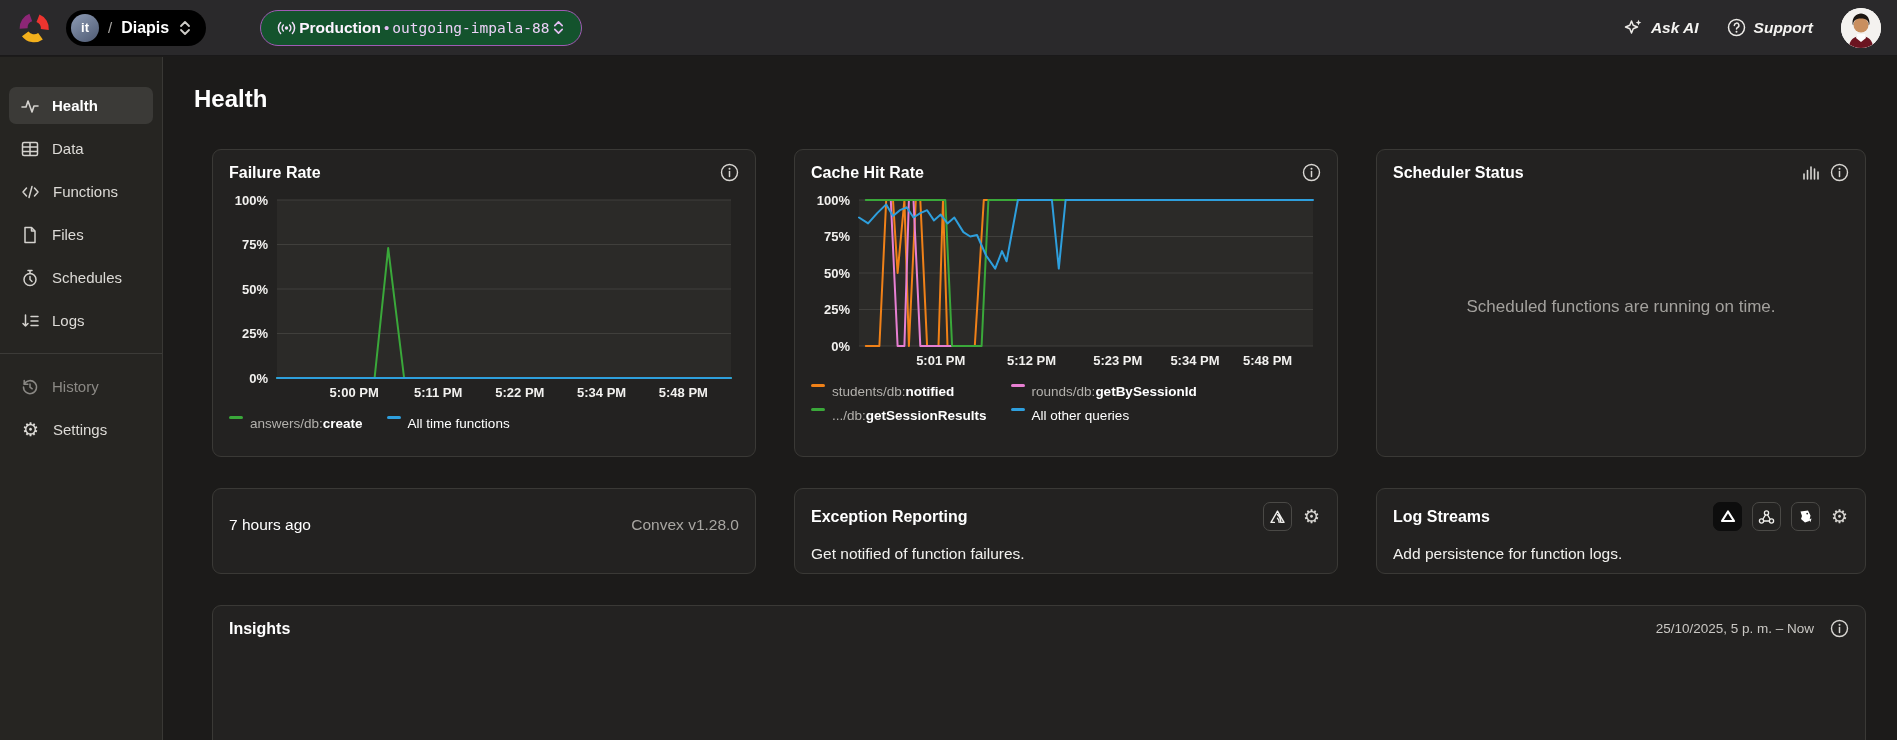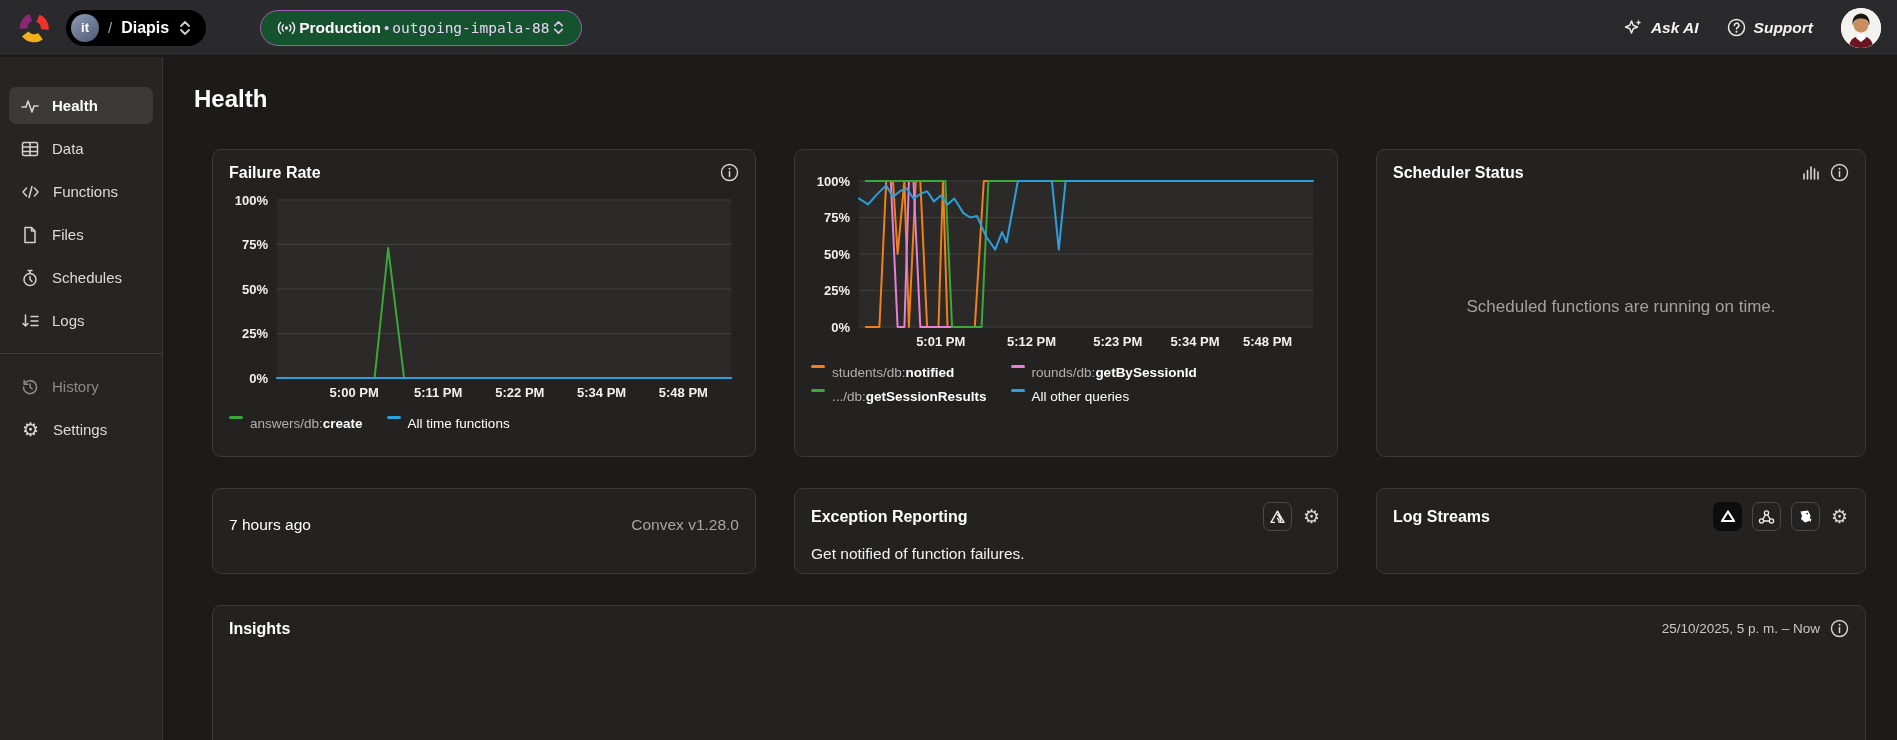--- a/index.html
+++ b/index.html
@@ -61,21 +61,21 @@
   .scheduler-body { position:absolute; left:0; right:0; top:50%; transform:translateY(-52%); text-align:center; }
   .scheduler-status { font-size:40px; font-weight:700; color:#fff; letter-spacing:.2px; }
   .scheduler-desc { margin-top:10px; font-size:17px; color:#a3a19d; }
 
   
   .row-card-body { display:flex; align-items:center; justify-content:space-between; margin-top:14px; font-size:15.5px; }
   .deployed-time { color:#fff; }
   .deployed-version { color:#a8a6a2; }
   .card-desc { margin-top:14px; font-size:15.5px; color:#f2f1ee; }
 
-  .insights-head-right { margin-left:auto; display:flex; align-items:center; gap:10px; }
+  .insights-head-right { margin-left:auto; display:flex; align-items:center; gap:16px; }
   .insights-range { font-size:13.5px; color:#c9c7c3; }
 </style>
 </head>
 <body>
 
 <div class="app">
 
   <div class="topbar">
     <svg class="logo" viewBox="0 0 36 36">
       <path d="M22 8.2 A11 11 0 0 1 28.8 19.5" fill="none" stroke="#ee342f" stroke-width="8"></path>
@@ -236,20 +236,32 @@
               <span class="legend-name">create</span>
             </div>
             <div class="legend-item">
               <span class="legend-dash" style="background: rgb(46, 159, 221);"></span>
               <span class="legend-name plain">All time functions</span>
             </div>
           </div>
       </div>
 
       <div class="card">
+        <div class="card-head">
+          <span class="card-title">Cache Hit Rate</span>
+          <span class="head-icons">
+            <span class="icon-btn">
+              <svg width="19" height="19" viewBox="0 0 19 19">
+                  <circle cx="9.5" cy="9.5" r="8" fill="none" stroke="currentColor" stroke-width="1.4"></circle>
+                  <circle cx="9.5" cy="5.8" r="1" fill="currentColor"></circle>
+                  <path d="M9.5 8.4v5" stroke="currentColor" stroke-width="1.5" stroke-linecap="round"></path>
+                </svg>
+            </span>
+          </span>
+        </div>
         <div class="chart" style="height:178px"><svg width="510" height="178" viewBox="0 0 510 178">
               <rect x="48" y="8" width="454" height="146" fill="#2b2a28"></rect>
               <line x1="48" x2="502" y1="154" y2="154" stroke="#403f3c" stroke-width="1"></line>
               <text x="39" y="158.5" text-anchor="end" fill="#f2f1ef" font-size="13" font-weight="700" font-family="&quot;Liberation Sans&quot;,sans-serif">0%</text>
               <line x1="48" x2="502" y1="117.5" y2="117.5" stroke="#403f3c" stroke-width="1"></line>
               <text x="39" y="122" text-anchor="end" fill="#f2f1ef" font-size="13" font-weight="700" font-family="&quot;Liberation Sans&quot;,sans-serif">25%</text>
               <line x1="48" x2="502" y1="81" y2="81" stroke="#403f3c" stroke-width="1"></line>
               <text x="39" y="85.5" text-anchor="end" fill="#f2f1ef" font-size="13" font-weight="700" font-family="&quot;Liberation Sans&quot;,sans-serif">50%</text>
               <line x1="48" x2="502" y1="44.5" y2="44.5" stroke="#403f3c" stroke-width="1"></line>
               <text x="39" y="49" text-anchor="end" fill="#f2f1ef" font-size="13" font-weight="700" font-family="&quot;Liberation Sans&quot;,sans-serif">75%</text>
@@ -353,20 +365,21 @@
             <span class="tool-box">
               <svg width="17" height="16" viewBox="0 0 17 16">
                   <path d="M3.5 2.5l7.5-1 2.5 5-1.2 5.5-4.3 1.5-4-3.5 1-3z" fill="#fff"></path>
                   <circle cx="10.2" cy="4.6" r="0.9" fill="#232221"></circle>
                   <path d="M11.5 10.5l3-1-1 3.5z" fill="#fff"></path>
                 </svg>
             </span>
             <span class="icon-btn gear-glyph">⚙</span>
           </span>
         </div>
+        <div class="card-desc">Add persistence for function logs.</div>
       </div>
 
       <div class="card insights-card">
         <div class="card-head">
           <span class="card-title">Insights</span>
           <span class="insights-head-right">
             <span class="insights-range">25/10/2025, 5 p. m. – Now</span>
             <span class="icon-btn">
               <svg width="19" height="19" viewBox="0 0 19 19">
                   <circle cx="9.5" cy="9.5" r="8" fill="none" stroke="currentColor" stroke-width="1.4"></circle>

